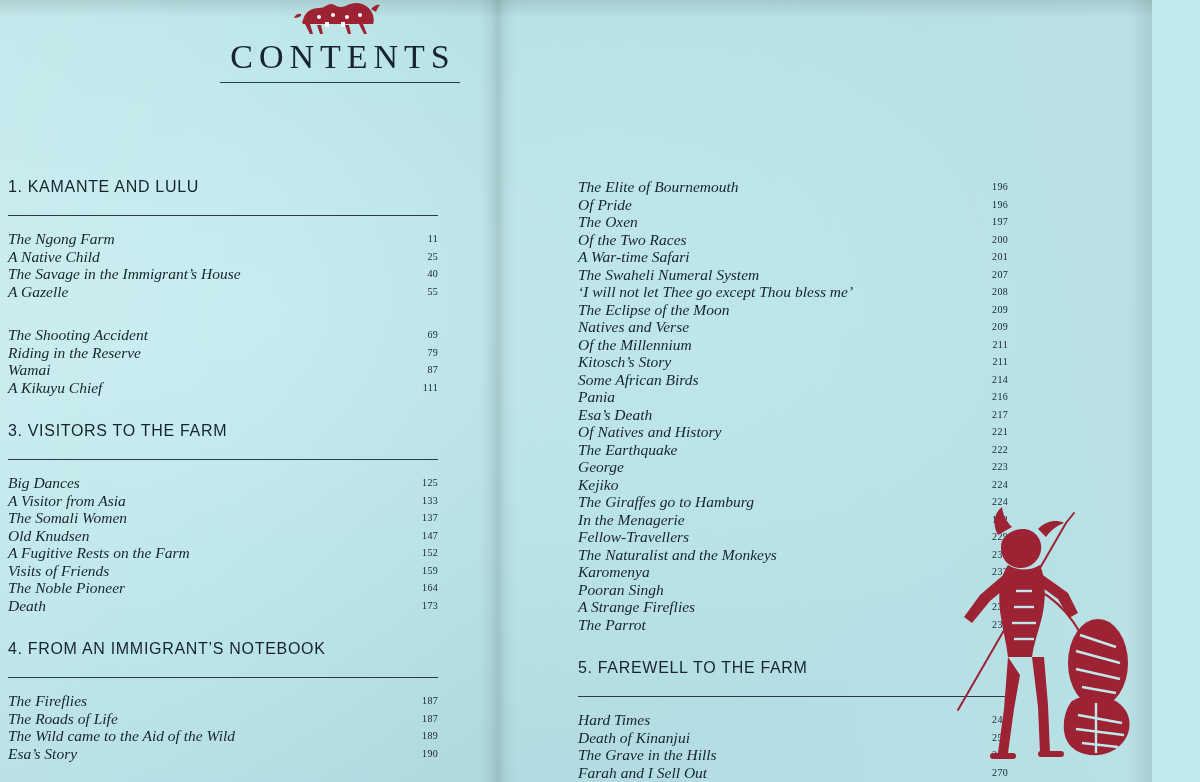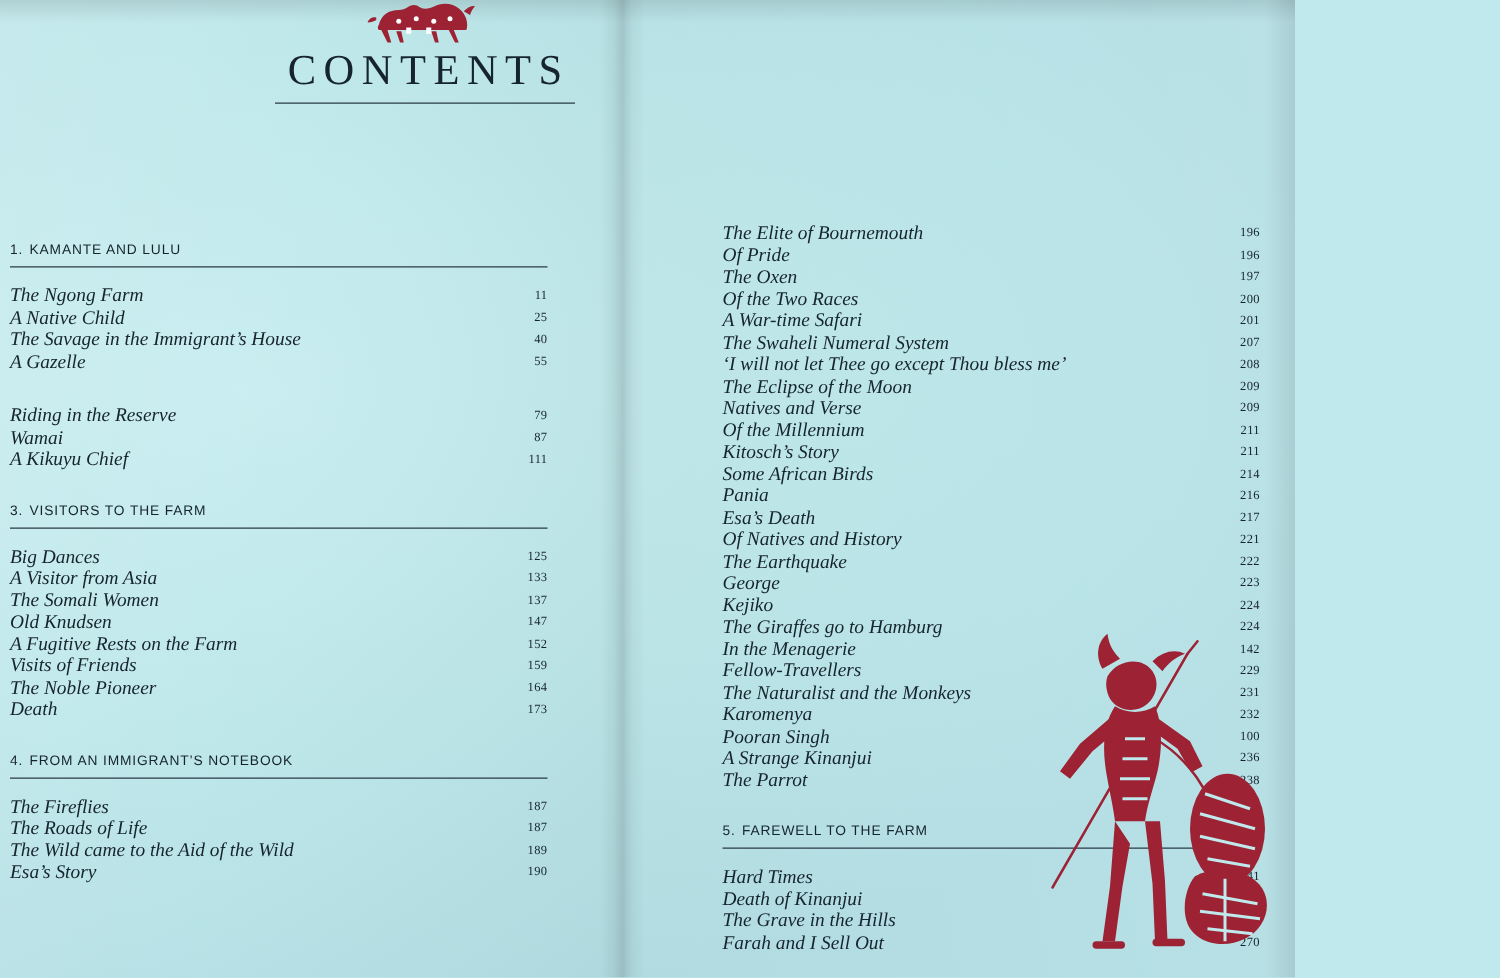--- a/index.html
+++ b/index.html
@@ -9,21 +9,21 @@
   body {
     width: 1200px;
     height: 782px;
     overflow: hidden;
     background: #bfe9ec;
     font-family: "Liberation Serif", serif;
     color: #15222b;
   }
   #page {
     position: relative;
-    width: 1036px;
+    width: 1152px;
     height: 782px;
     background:
       radial-gradient(ellipse 900px 500px at 20% 40%, #c8edf0 0%, #bde7ea 55%, #b4dfe4 100%);
     overflow: hidden;
   }
   
   .tint {
     position: absolute;
     pointer-events: none;
   }
@@ -93,28 +93,27 @@
   .col {
     position: absolute;
     top: 178px;
   }
   .col.left { left: 8px; width: 430px; }
   .col.right { left: 578px; width: 430px; }
 
   .section { margin-bottom: 0; }
   .section-head {
     font-family: "Liberation Sans", sans-serif;
-    font-size: 11px;
+    font-size: 16px;
     letter-spacing: 0.7px;
     color: #16242d;
     border-bottom: 1px solid #2a3b45;
-    padding-bottom: 7px;
+    padding-bottom: 19px;
     margin-bottom: 14px;
     white-space: nowrap;
-    margin-top: 16px;
   }
   .section-head .num { margin-right: 5px; }
 
   .entries { list-style: none; margin: 0 0 26px 0; padding: 0; }
   .entry {
     display: flex;
     align-items: flex-end;
     font-style: italic;
     font-size: 15.5px;
     line-height: 17.5px;
@@ -207,20 +206,25 @@
           <span class="title">A Gazelle</span>
           <span class="filler"></span>
           <span class="page">55</span>
         </li>
       </ul>
     </div>
 
     <div class="section">
       <ul class="entries">
         <li class="entry">
+          <span class="title">The Shooting Accident</span>
+          <span class="filler"></span>
+          <span class="page">69</span>
+        </li>
+        <li class="entry">
           <span class="title">Riding in the Reserve</span>
           <span class="filler"></span>
           <span class="page">79</span>
         </li>
         <li class="entry">
           <span class="title">Wamai</span>
           <span class="filler"></span>
           <span class="page">87</span>
         </li>
         <li class="entry">
@@ -427,21 +431,21 @@
         <span class="title">Karomenya</span>
         <span class="filler"></span>
         <span class="page">232</span>
       </li>
       <li class="entry">
         <span class="title">Pooran Singh</span>
         <span class="filler"></span>
         <span class="page">100</span>
       </li>
       <li class="entry">
-        <span class="title">A Strange Kinanjui</span>
+        <span class="title">A Strange Fireflies</span>
         <span class="filler"></span>
         <span class="page">236</span>
       </li>
       <li class="entry">
         <span class="title">The Parrot</span>
         <span class="filler"></span>
         <span class="page">238</span>
       </li>
     </ul>
 

